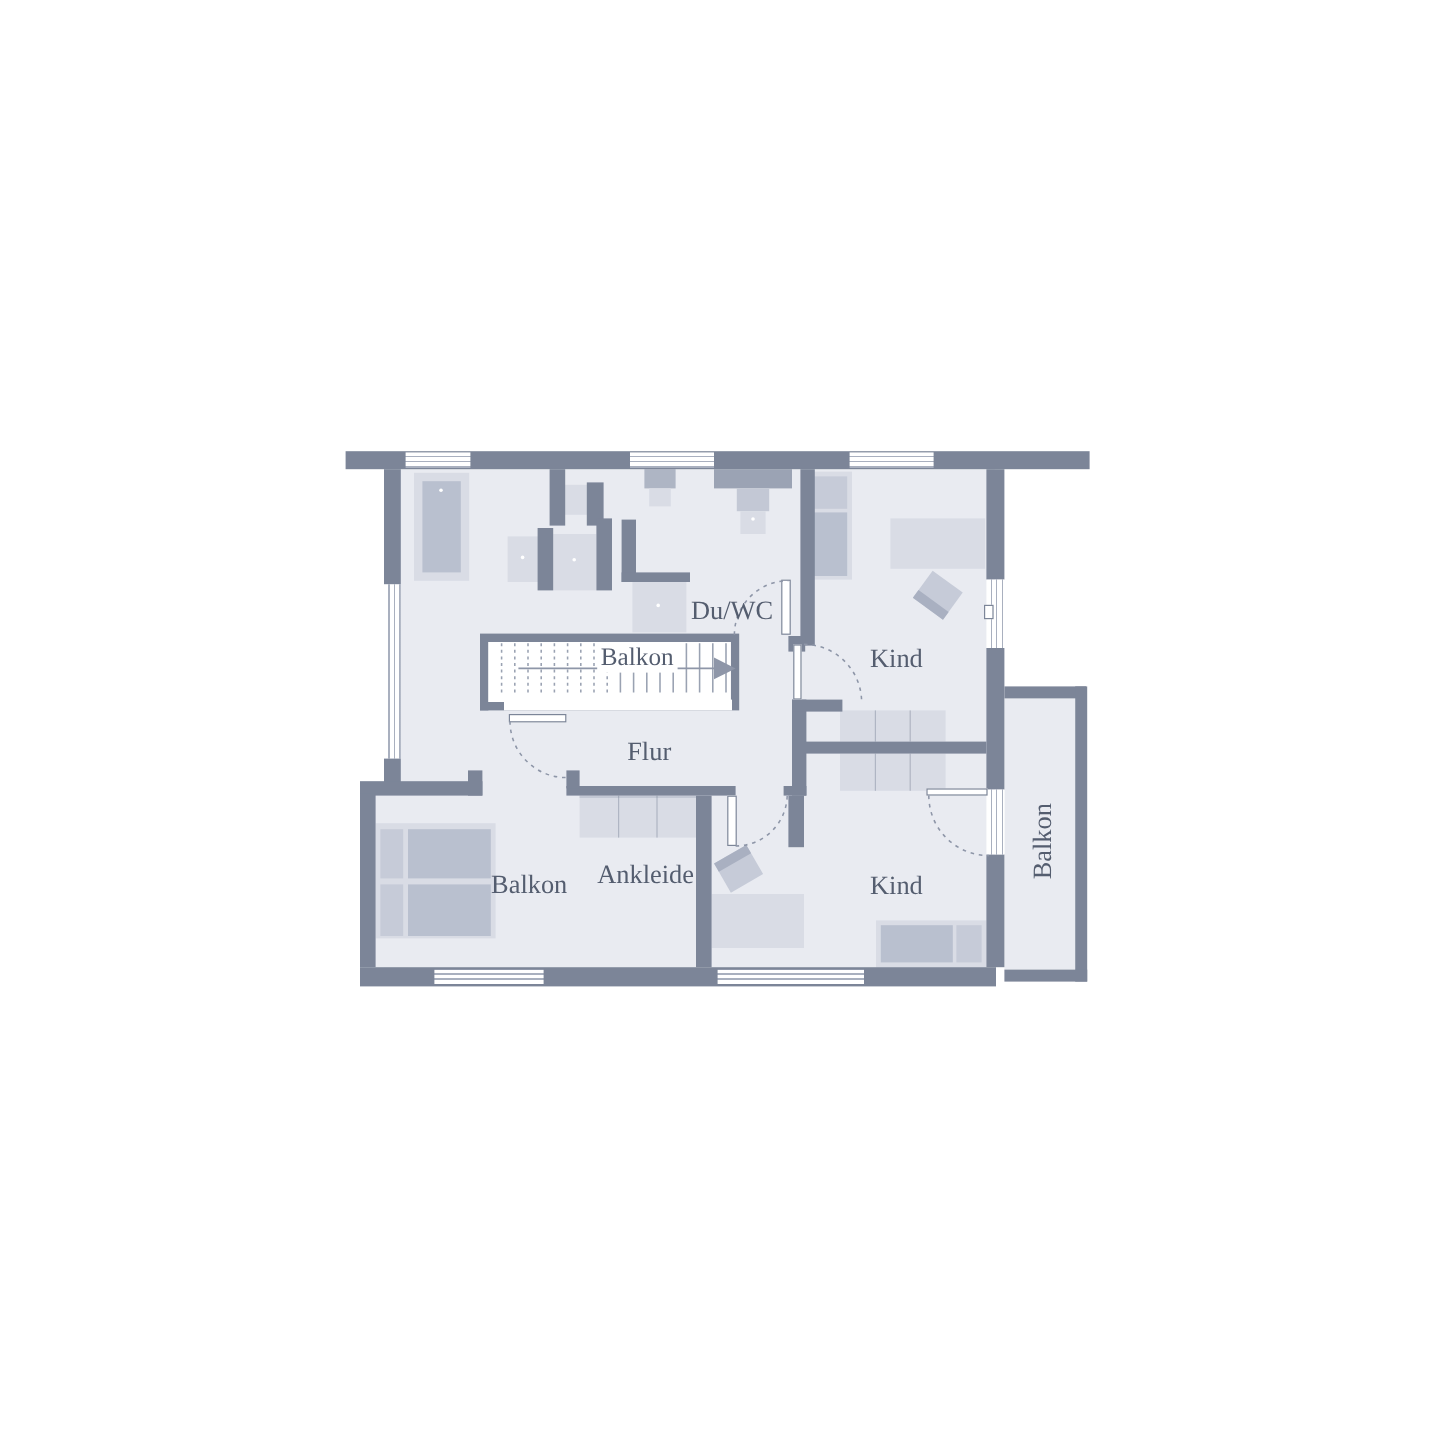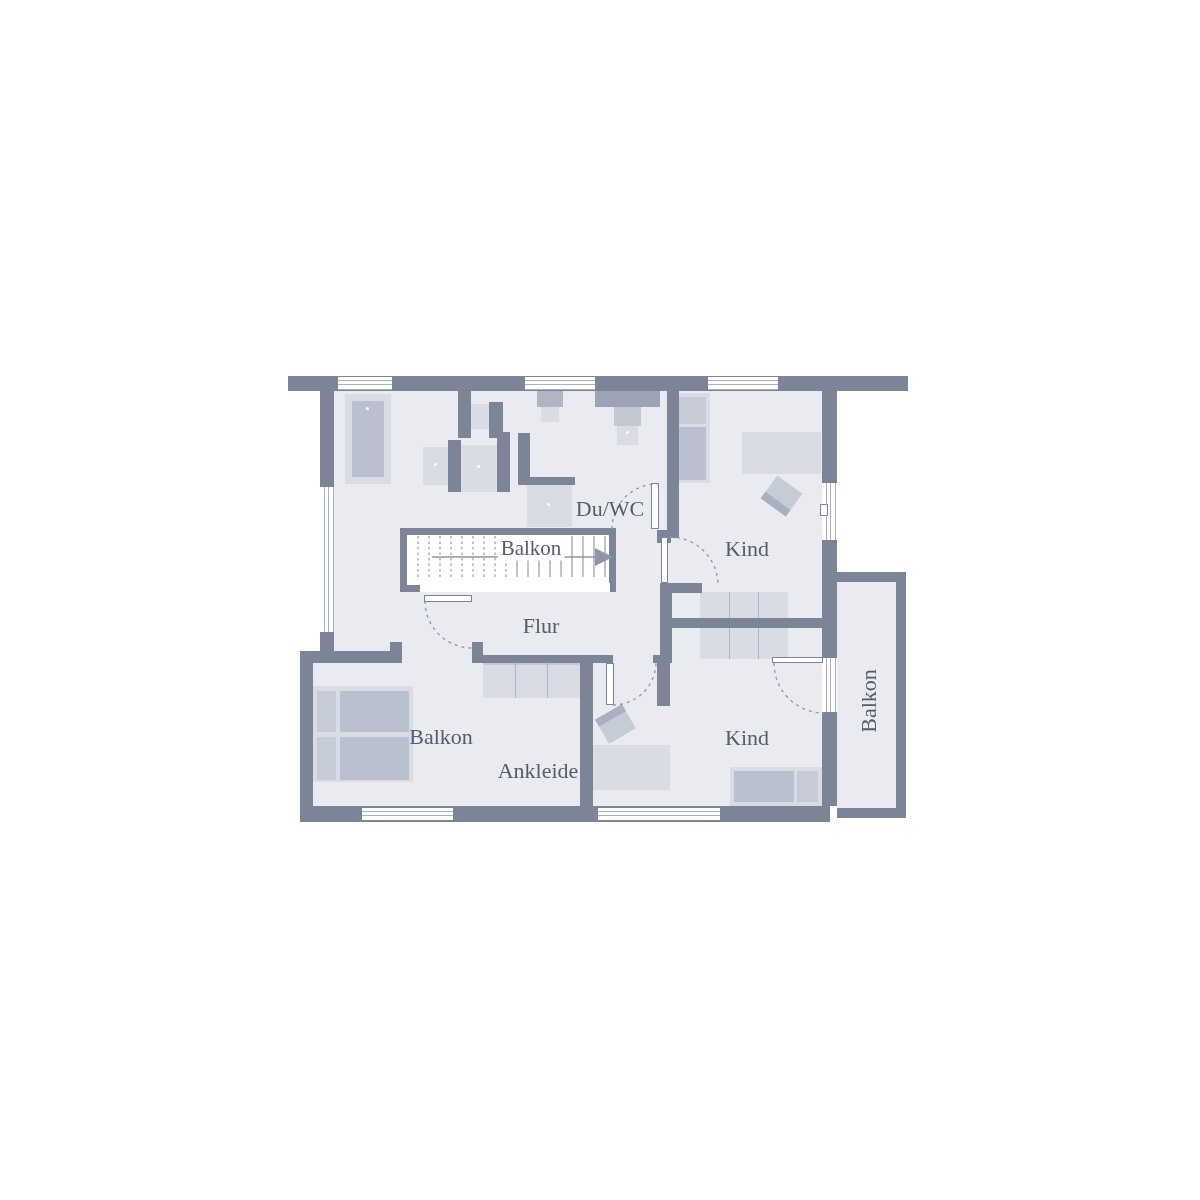--- a/index.html
+++ b/index.html
@@ -150,17 +150,17 @@
     <path d="M774 663 A50 50 0 0 0 824 713" stroke="#8e96a8" stroke-width="1.3" stroke-dasharray="3 4" fill="none"></path>
     <path d="M612 529 A45 45 0 0 1 657 484" stroke="#8e96a8" stroke-width="1.3" stroke-dasharray="3 4" fill="none"></path>
     <path d="M670 537 A48 48 0 0 1 718 585" stroke="#8e96a8" stroke-width="1.3" stroke-dasharray="3 4" fill="none"></path>
   </svg>
 
   <span class="lbl" style="left:610px;top:509px;">Du/WC</span>
   <span class="lbl" style="left:531px;top:548px;background:#fff;padding:0 3px;font-size:21px;">Balkon</span>
   <span class="lbl" style="left:747px;top:549px;">Kind</span>
   <span class="lbl" style="left:541px;top:626px;">Flur</span>
   <span class="lbl" style="left:441px;top:737px;">Balkon</span>
-  <span class="lbl" style="left:538px;top:771px;">Ankleide</span>
+  <span class="lbl" style="left:538px;top:729px;">Ankleide</span>
   <span class="lbl" style="left:747px;top:738px;">Kind</span>
   <span class="lbl lbl-rot" style="left:869px;top:701px;">Balkon</span>
 
 </div>
 
 </body></html>

